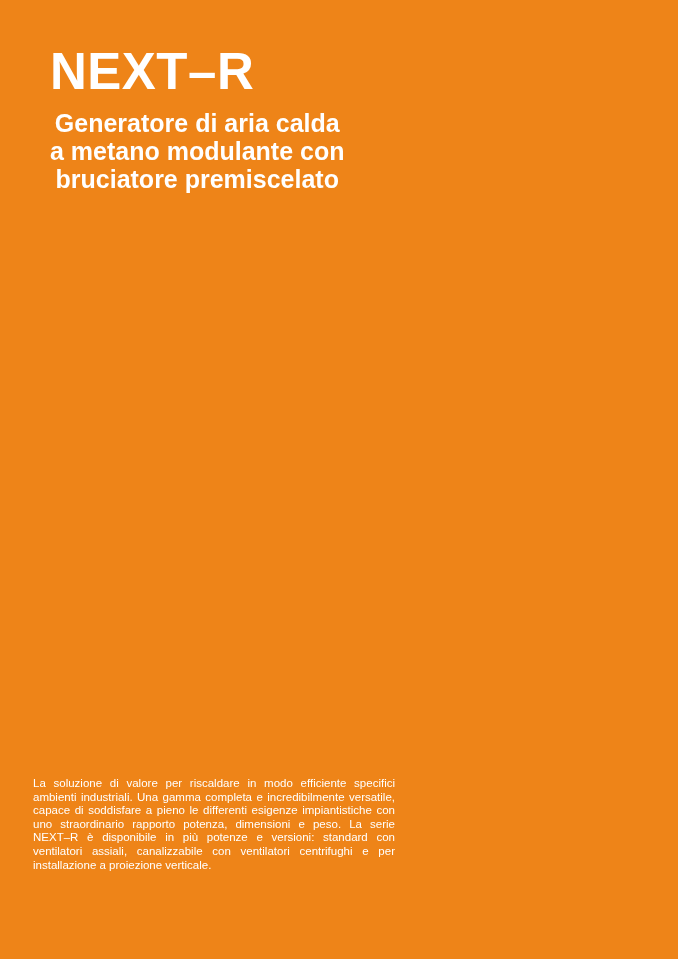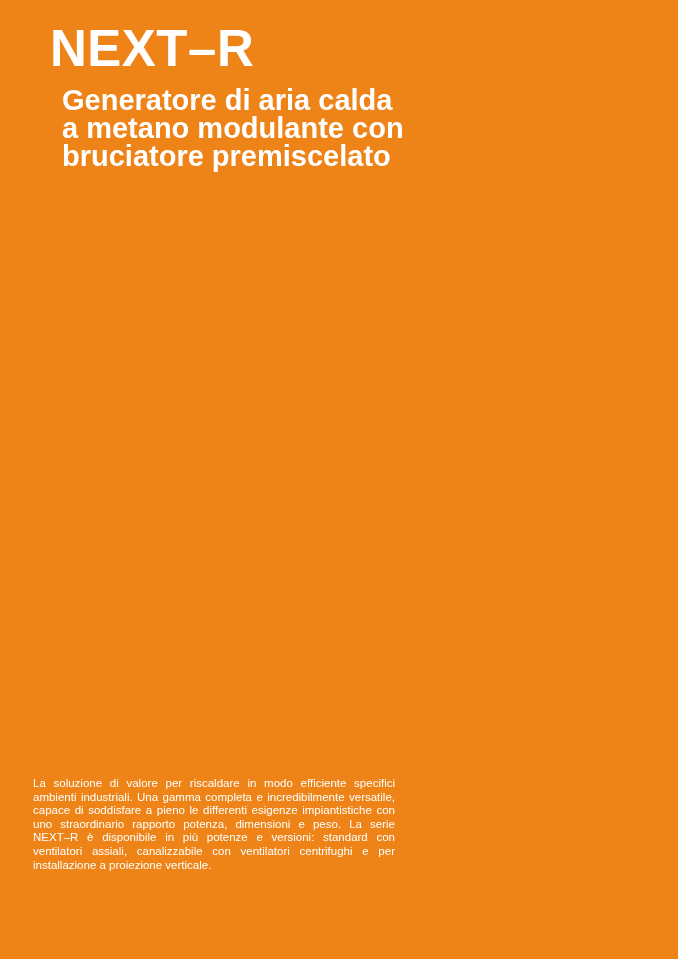--- a/index.html
+++ b/index.html
@@ -13,38 +13,39 @@
     width: 678px;
     height: 959px;
     margin: 0 auto;
     overflow: hidden;
     font-family: "Liberation Sans", "DejaVu Sans", sans-serif;
     background: #ee8418; 
   }
   .cover-header {
     position: absolute;
     left: 50px;
-    top: 23px;
+    top: 46px;
     color: #ffffff;
   }
   .cover-title {
     font-size: 51px;
     font-weight: bold;
     line-height: 1.0;
     letter-spacing: 0.5px;
     margin: 0 0 12px 0;
     color: #ffffff;
   }
   .cover-subtitle {
-    font-size: 29px;
+    font-size: 25px;
     font-weight: bold;
     line-height: 28px;
-    margin: 12px;
+    margin: 0;
     white-space: pre-line;
     color: #ffffff;
+    text-align: center;
   }
   .cover-description {
     position: absolute;
     left: 33px;
     top: 777px;
     width: 362px;
     font-size: 11.5px;
     line-height: 13.6px;
     text-align: justify;
     color: #ffffff;

